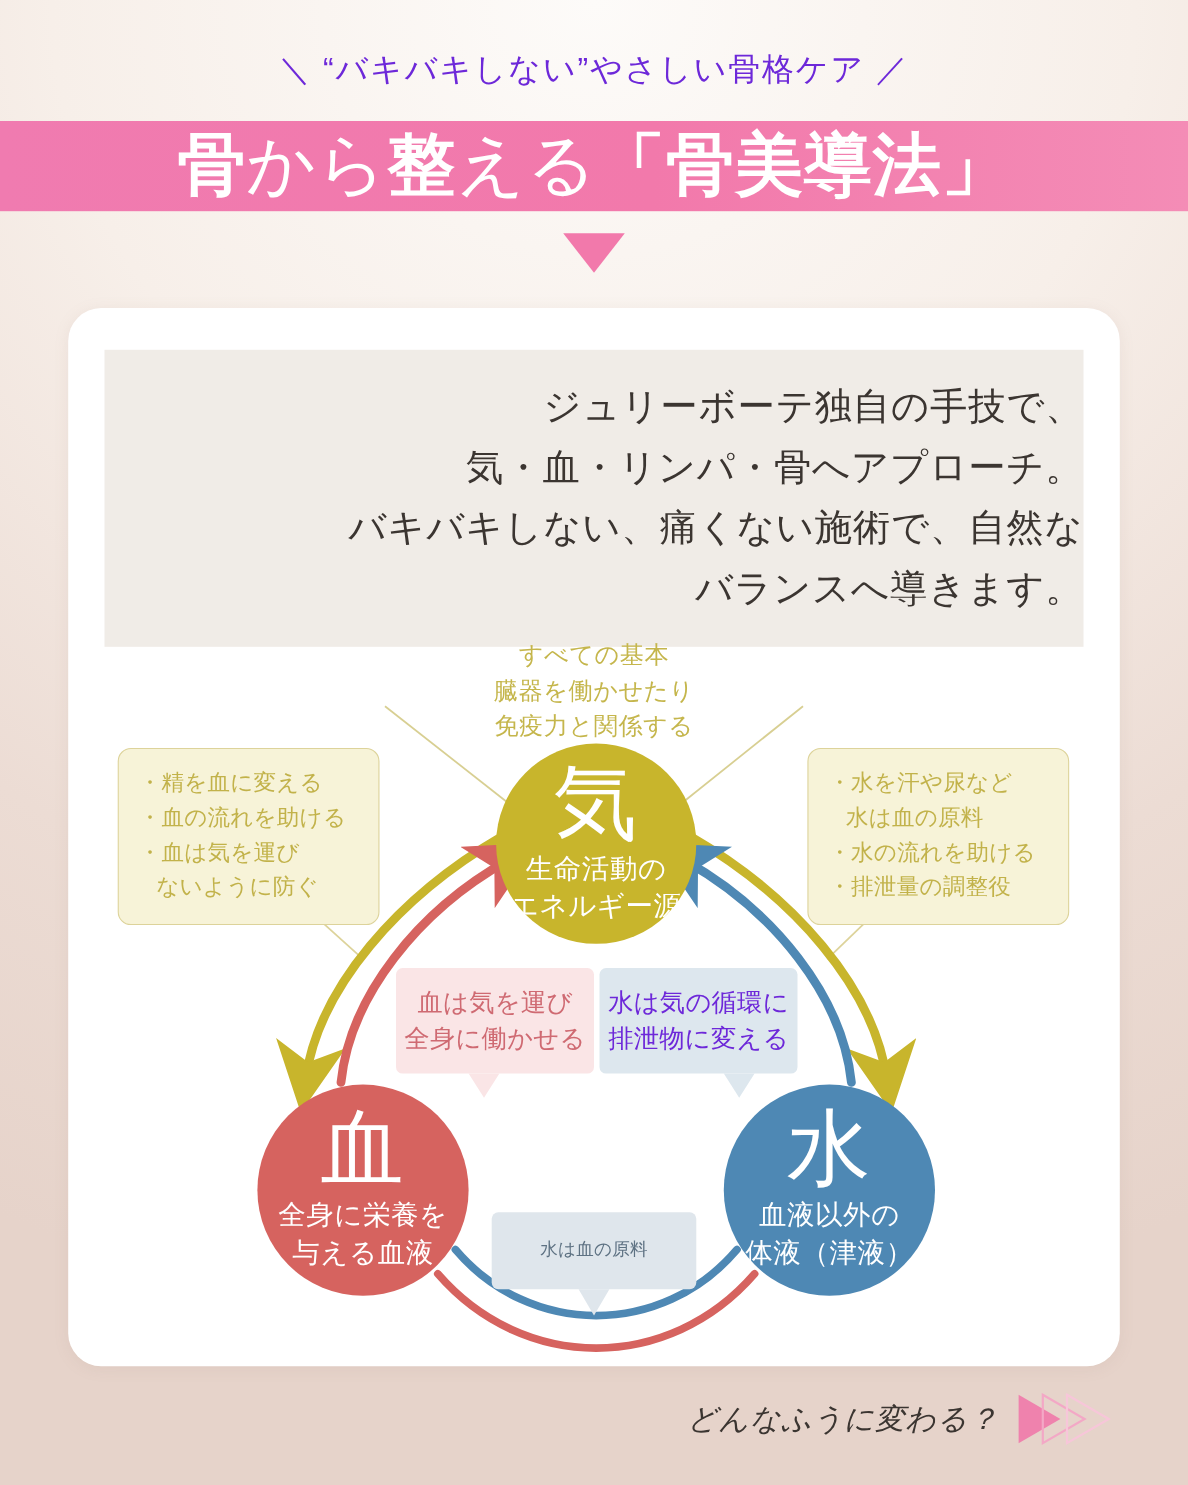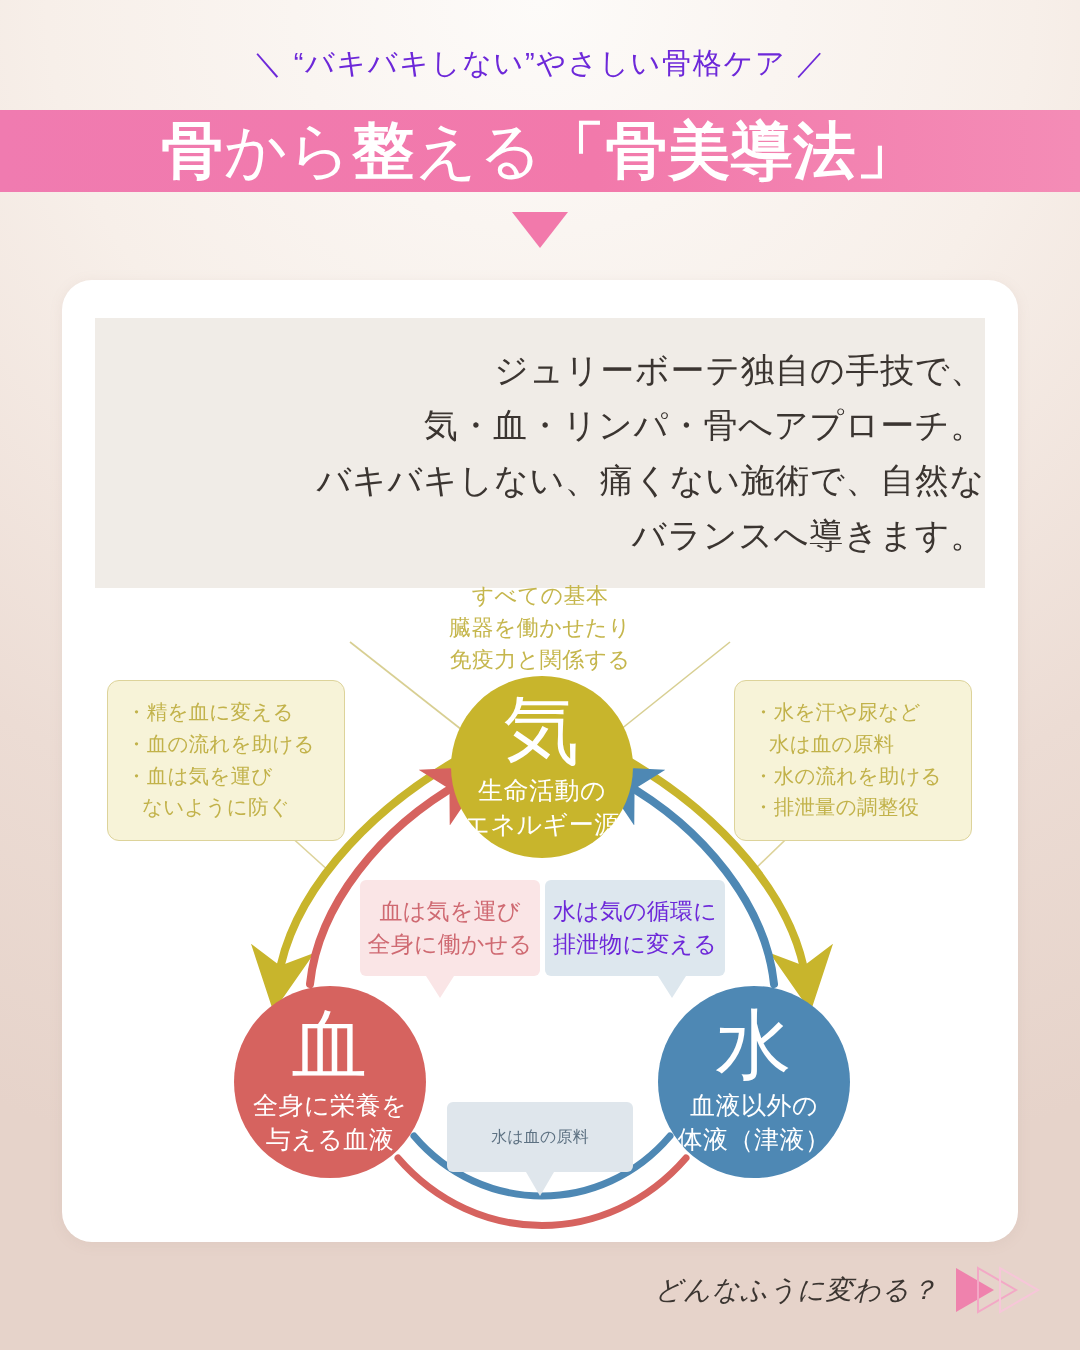--- a/index.html
+++ b/index.html
@@ -91,21 +91,21 @@
   .mid-blue{left:483px;top:300px;width:180px;height:96px;background:#dde7ee;color:#6d28d9;}
   .mid-gray{left:385px;top:522px;width:186px;height:70px;background:#dfe6ec;color:#5d7182;
              font-size:16px;}
   .tail-down{
     position:absolute;width:0;height:0;
     border-left:14px solid transparent;border-right:14px solid transparent;
   }
   
   .footer{
     position:absolute;left:0;right:0;bottom:30px;height:60px;
-    display:flex;align-items:center;justify-content:flex-end;padding-right:32px;
+    display:flex;align-items:center;justify-content:flex-end;padding-right:62px;
     box-sizing:border-box;
   }
   .footer-text{
     font-size:27px;color:#3b3531;letter-spacing:.03em;margin-right:14px;
     font-family:"Liberation Sans","DejaVu Sans",sans-serif;font-style:italic;font-weight:300;
   }
   .arrows{position:relative;width:96px;height:52px;}
   .arrows svg{position:absolute;left:0;top:0;}
 </style>
 </head>

